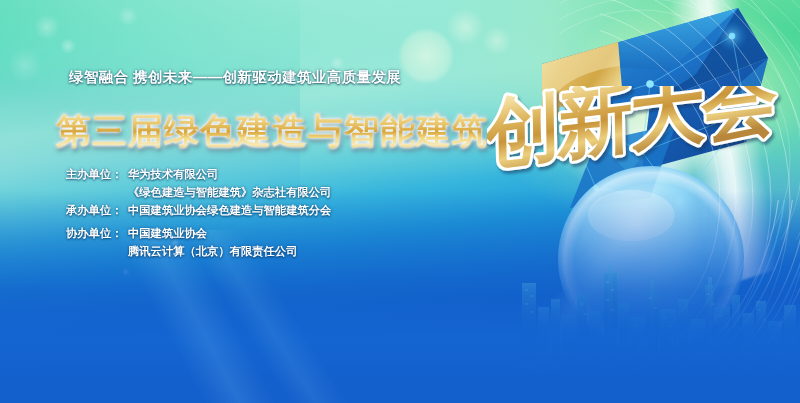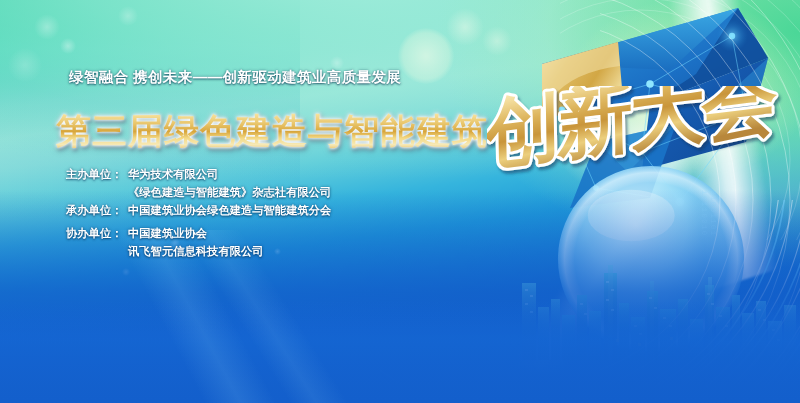--- a/index.html
+++ b/index.html
@@ -467,23 +467,23 @@
     <div class="org-row">
       <span class="org-label">承办单位：</span>
       <span class="org-value">中国建筑业协会绿色建造与智能建筑分会</span>
     </div>
     <div class="org-row" style="margin-top:4px;">
       <span class="org-label">协办单位：</span>
       <span class="org-value">中国建筑业协会</span>
     </div>
     <div class="org-row">
       <span class="org-label"></span>
+      <span class="org-value">腾讯云计算（北京）有限责任公司</span>
     </div>
     <div class="org-row">
       <span class="org-label"></span>
-      <span class="org-value">讯飞智元信息科技有限公司</span>
     </div>
     <div class="org-row">
       <span class="org-label"></span>
     </div>
   </div>
 
 </div>
 
 </body></html>

